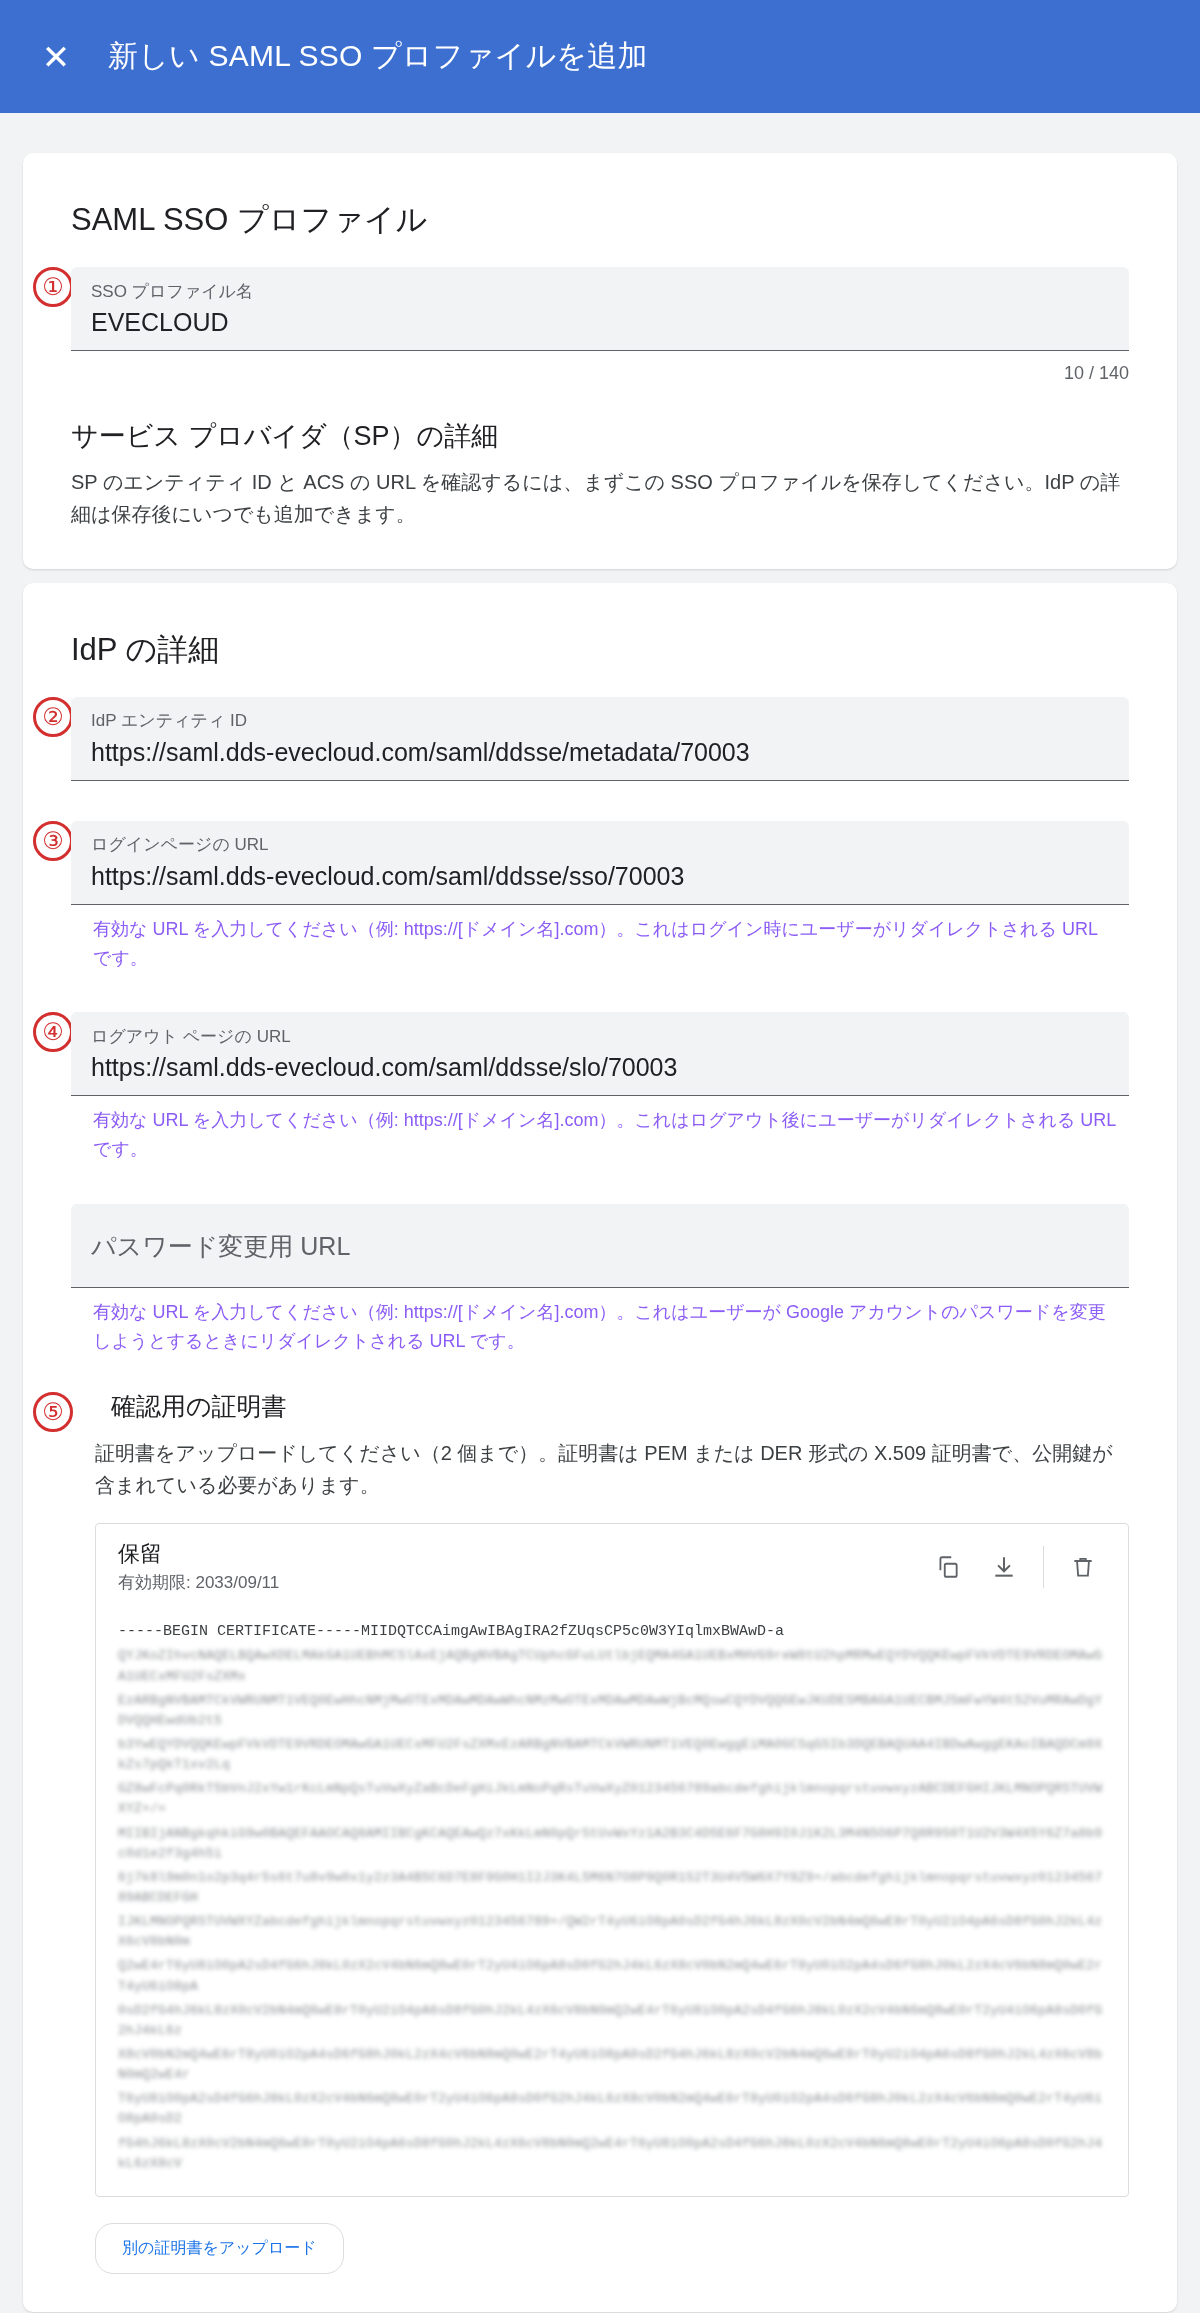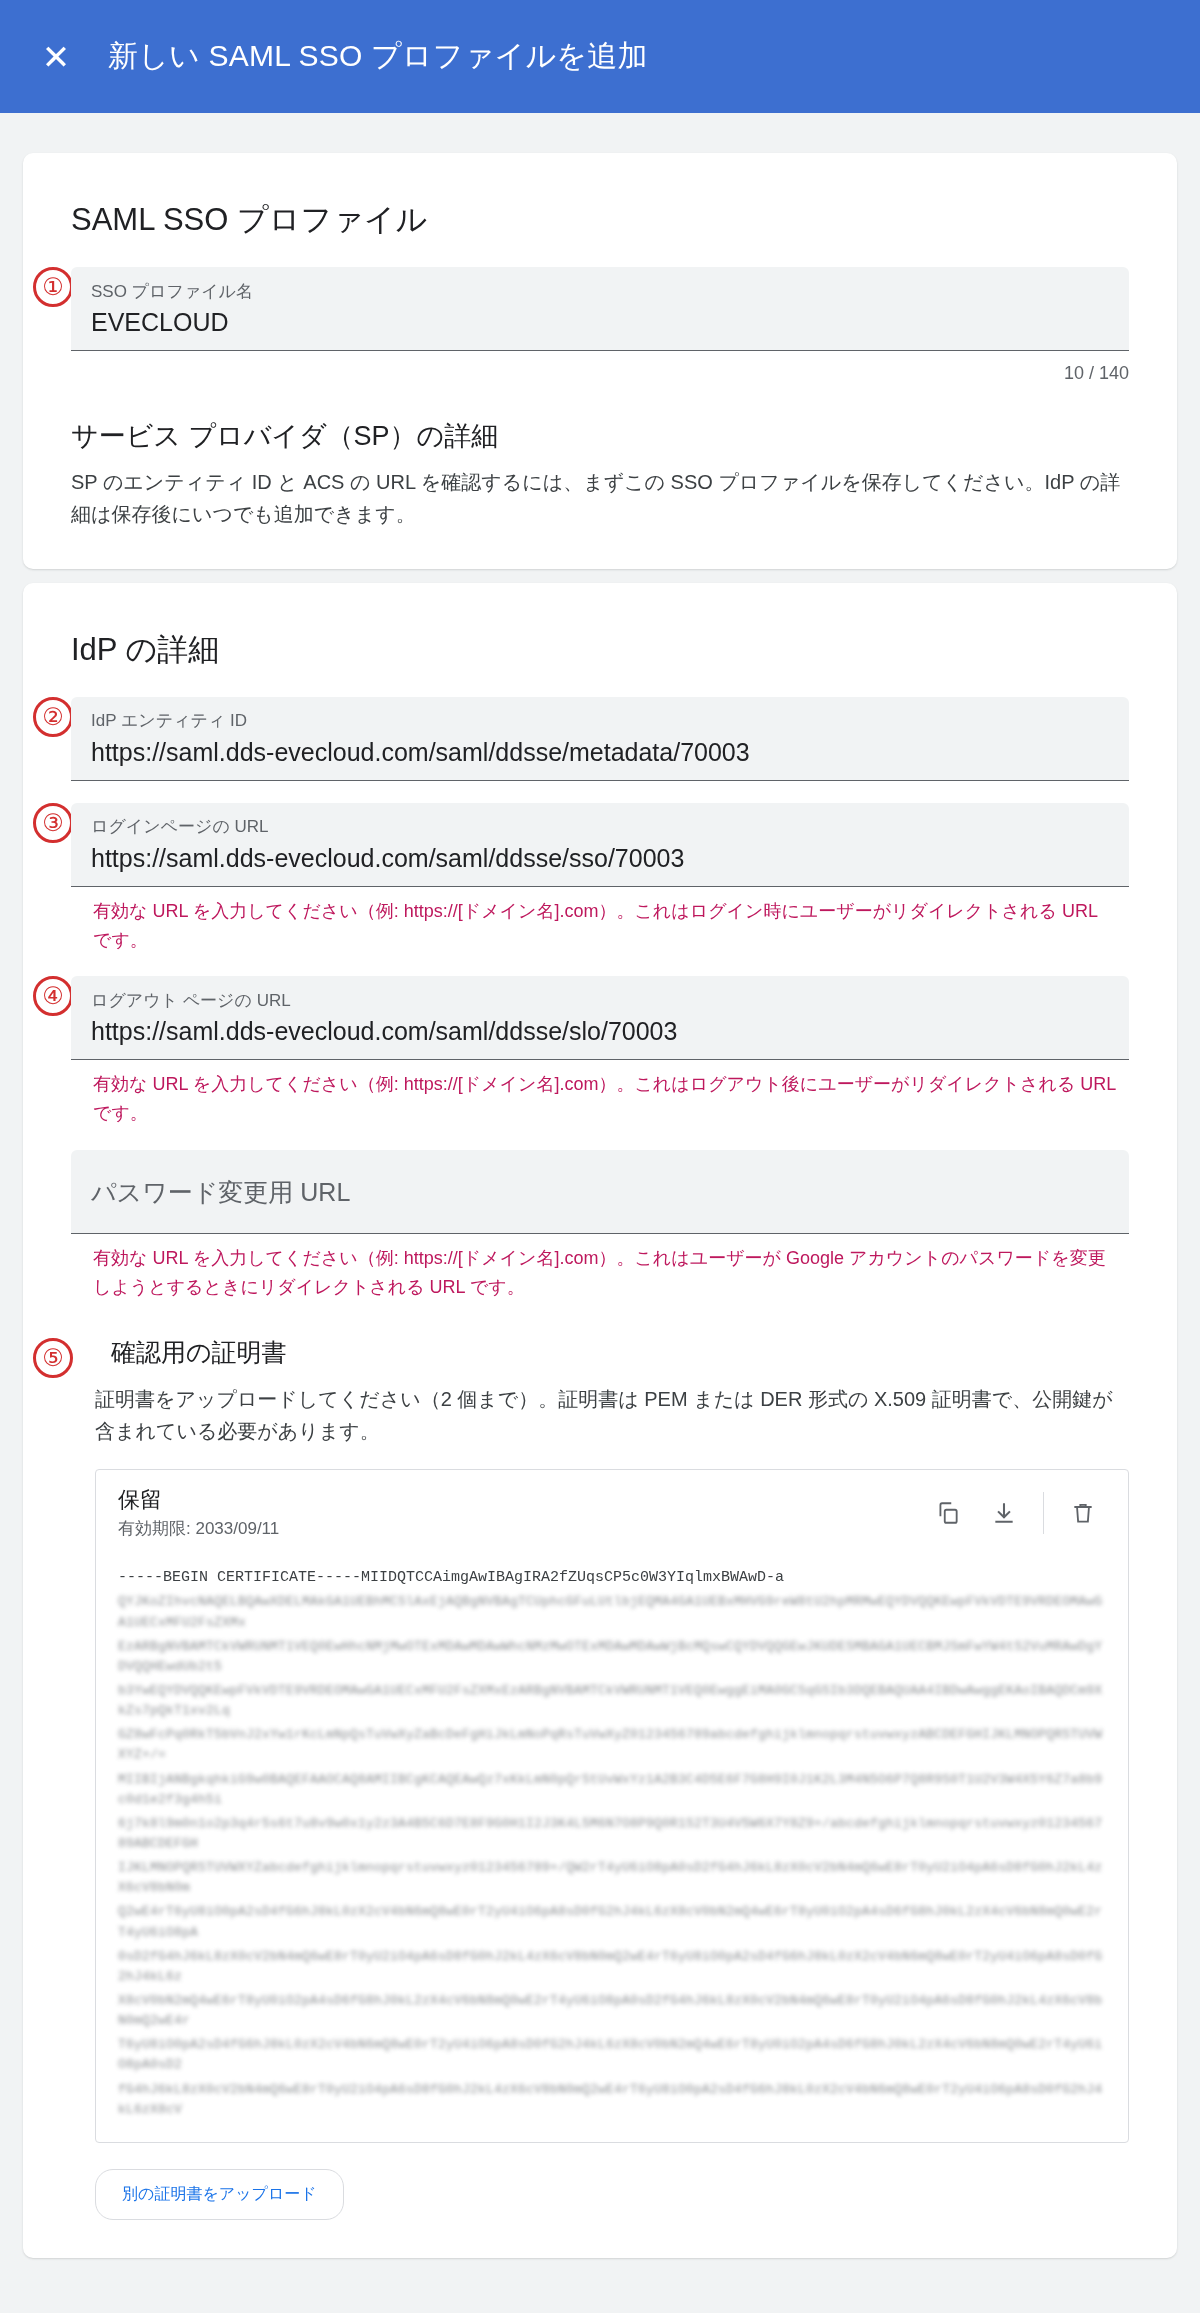--- a/index.html
+++ b/index.html
@@ -81,20 +81,21 @@
     background: #f1f3f4;
     border-bottom: 1px solid #5f6368;
     border-radius: 6px 6px 0 0;
     padding: 12px 36px 10px 20px;
     min-height: 84px;
     display: flex;
     flex-direction: column;
     justify-content: center;
     position: relative;
     cursor: text;
+    margin-top: 18px;
   }
   .field .label {
     font-size: 17px;
     color: #5f6368;
     line-height: 1.3;
     margin-bottom: 3px;
   }
   .field .value {
     font-size: 25px;
     color: #202124;
@@ -110,21 +111,21 @@
     line-height: 1.3;
   }
   .counter {
     text-align: right;
     font-size: 18px;
     color: #5f6368;
     margin-top: 12px;
   }
   .helper {
     font-size: 18px;
-    color: #be185d;
+    color: #8b5cf6;
     line-height: 1.6;
     margin: 10px 0 0 22px;
     padding-right: 10px;
   }
   .spacer-22 { height: 22px; }
 
   
   .badge {
     position: absolute;
     left: -38px;

